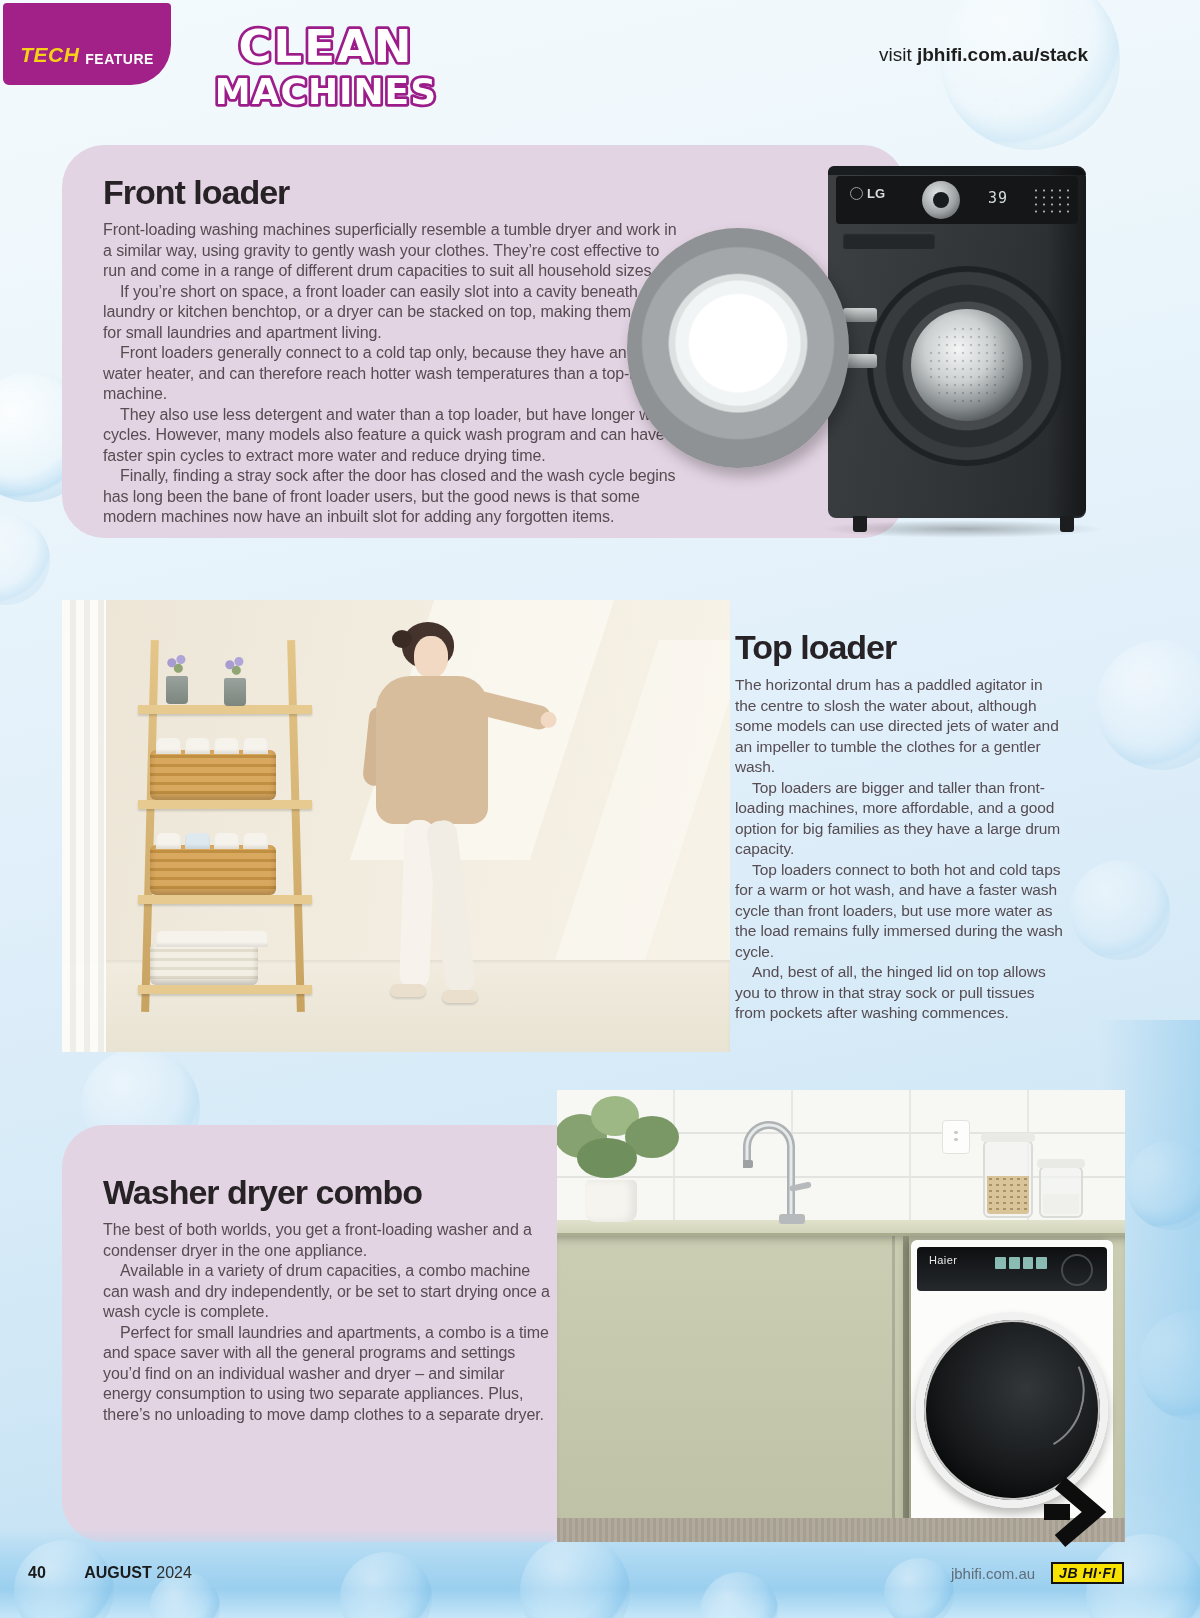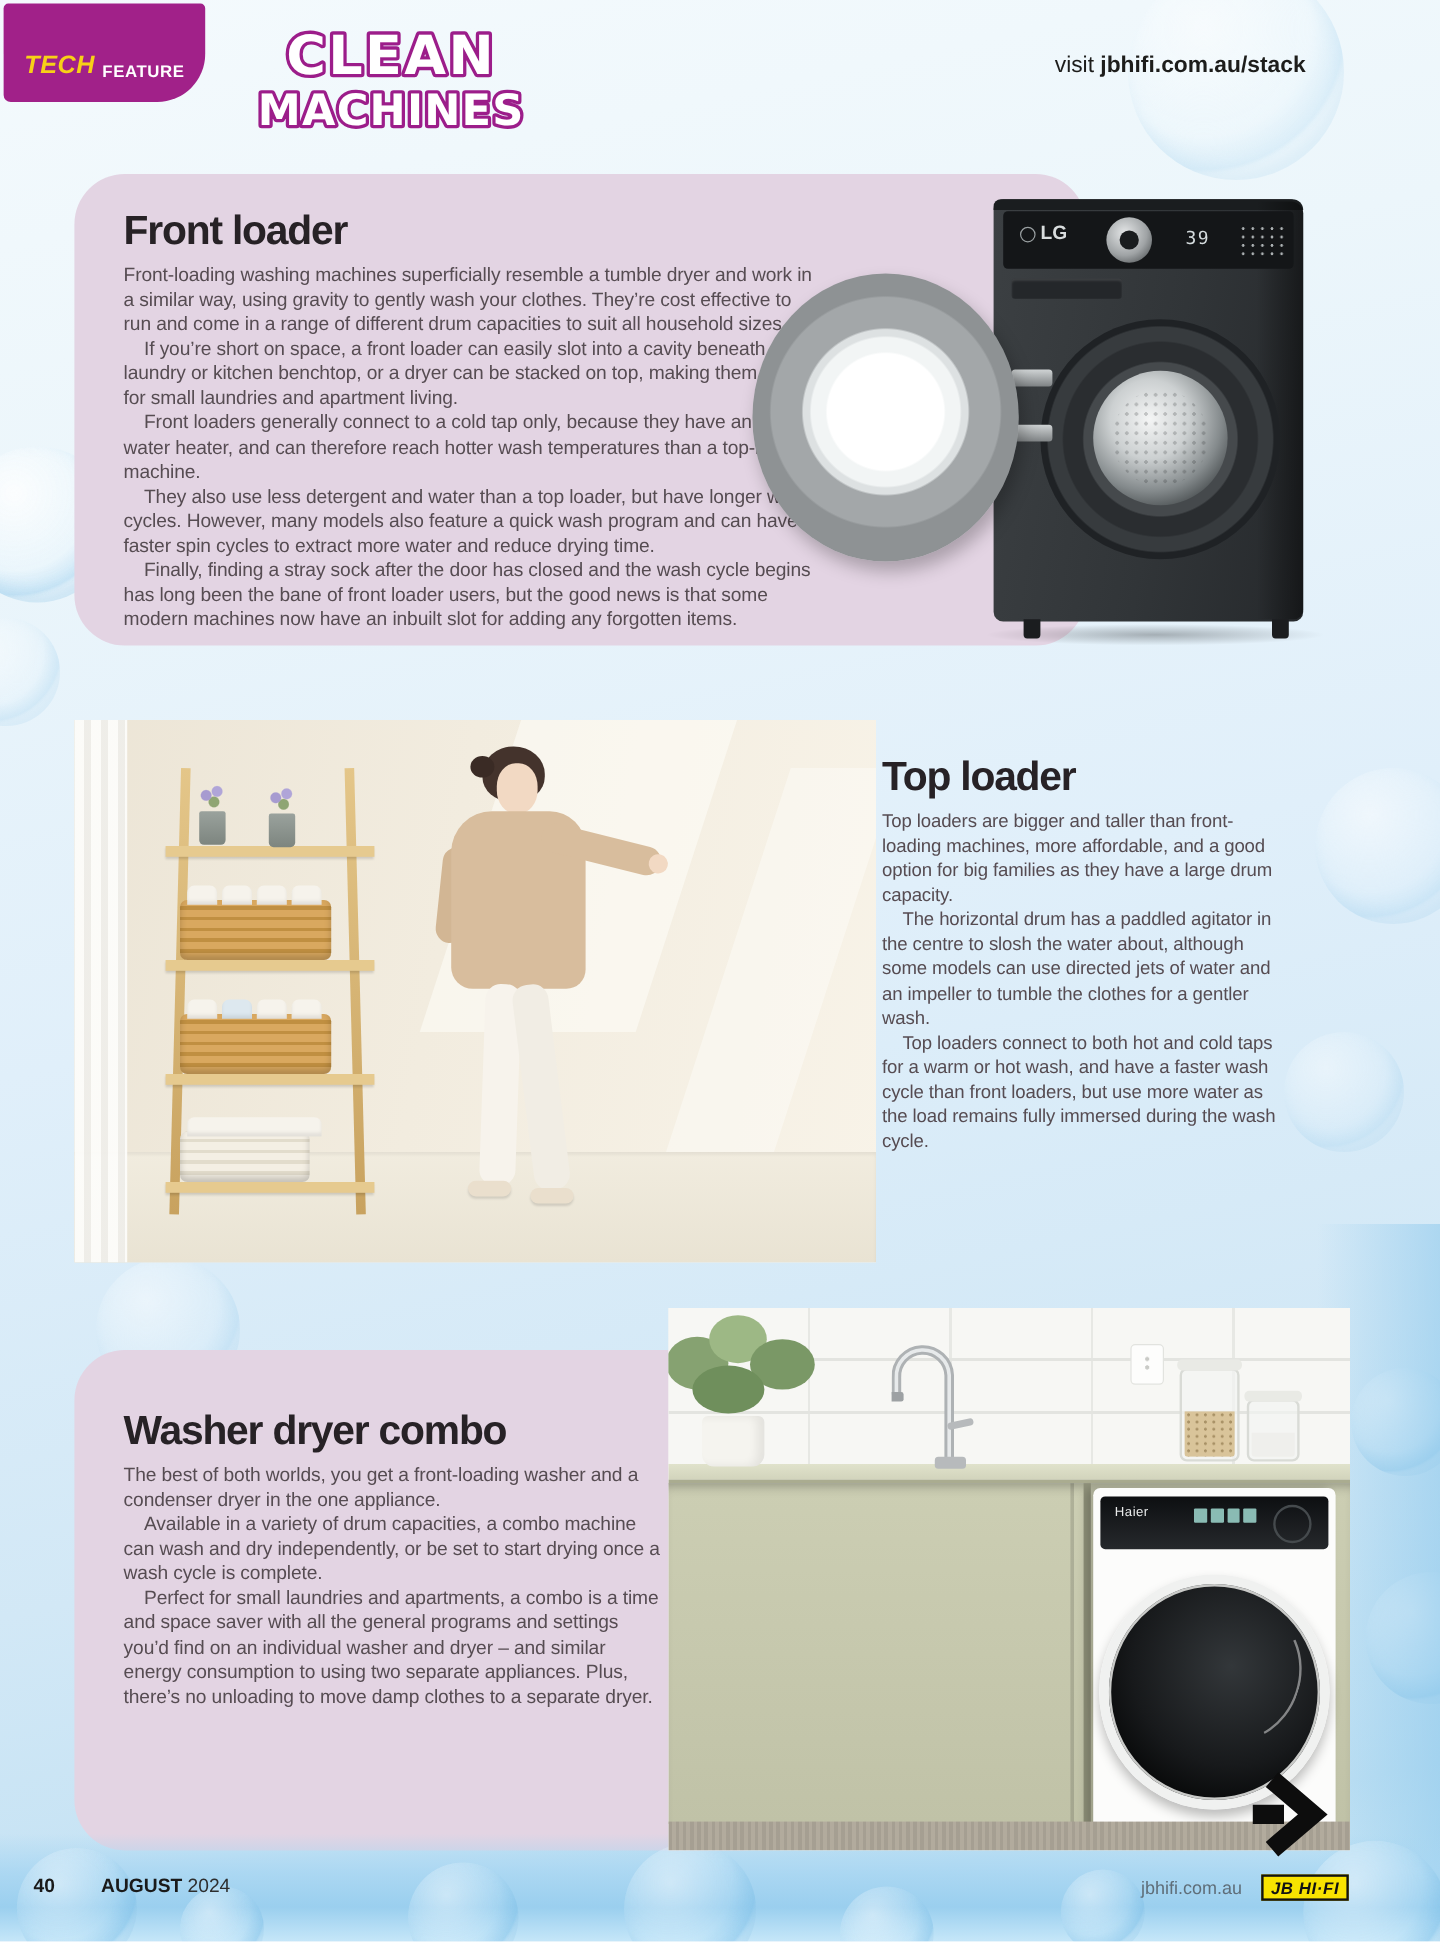--- a/index.html
+++ b/index.html
@@ -49,21 +49,21 @@
         background:radial-gradient(ellipse, rgba(0,0,0,.28), rgba(0,0,0,0) 70%);}
   .fm-body{position:absolute;left:213px;top:16px;width:258px;height:352px;border-radius:8px 12px 8px 8px;
         background:linear-gradient(100deg,#3c4043 0%,#313538 55%,#26292c 100%);}
   .fm-body::before{content:"";position:absolute;left:0;top:0;width:100%;height:9px;
         background:#1a1d1f;border-radius:8px 12px 0 0;}
   .fm-side{position:absolute;left:432px;top:18px;width:39px;height:348px;
         background:linear-gradient(90deg, rgba(0,0,0,0), rgba(0,0,0,.45));border-radius:0 10px 8px 0;}
   .fm-panel{position:absolute;left:221px;top:26px;width:242px;height:48px;background:#141618;
         border-radius:4px;display:flex;align-items:center;}
   .fm-lg{position:absolute;left:14px;top:10px;display:flex;align-items:center;gap:4px;
-        color:#d8dcdd;font-size:16px;font-weight:bold;}
+        color:#d8dcdd;font-size:13px;font-weight:bold;}
   .fm-lg::before{content:"";width:11px;height:11px;border:1.5px solid #9aa0a2;border-radius:50%;display:block;}
   .fm-dial{position:absolute;left:86px;top:5px;width:38px;height:38px;border-radius:50%;
         background:radial-gradient(circle at 40% 35%, #e4e6e7, #9fa3a5 55%, #5c6062 85%);}
   .fm-dial::after{content:"";position:absolute;left:11px;top:11px;width:16px;height:16px;border-radius:50%;background:#191c1e;}
   .fm-display{position:absolute;left:152px;top:13px;color:#d5dcde;font-size:15px;letter-spacing:1px;
         font-family:"DejaVu Sans Mono",monospace;}
   .fm-dots{position:absolute;left:196px;top:11px;width:38px;height:26px;
         background-image:radial-gradient(rgba(210,216,218,.8) 1px, transparent 1.4px);background-size:8px 7px;}
   .fm-drawer{position:absolute;left:228px;top:82px;width:92px;height:17px;background:#24272a;border-radius:3px;
         box-shadow:inset 0 2px 2px rgba(255,255,255,.12);}
@@ -303,23 +303,24 @@
       <div class="w-leg one"></div>
       <div class="w-leg two"></div>
       <div class="w-shoe" style="left:40px;top:362px;"></div>
       <div class="w-shoe" style="left:92px;top:368px;"></div>
     </div>
   </div>
 
   <section class="toptext">
     <h2>Top loader</h2>
     <div class="copy copy-topl">
+      <p>The horizontal drum has a paddled agitator in the centre to slosh the water about, although some models can use directed jets of water and an impeller to tumble the clothes for a gentler wash.</p>
       <p>Top loaders are bigger and taller than front-loading machines, more affordable, and a good option for big families as they have a large drum capacity.</p>
-      <p>The horizontal drum has a paddled agitator in the centre to slosh the water about, although some models can use directed jets of water and an impeller to tumble the clothes for a gentler wash.</p>
       <p>Top loaders connect to both hot and cold taps for a warm or hot wash, and have a faster wash cycle than front loaders, but use more water as the load remains fully immersed during the wash cycle.</p>
+      <p>And, best of all, the hinged lid on top allows you to throw in that stray sock or pull tissues from pockets after washing commences.</p>
     </div>
   </section>
 
   <section class="panel panel-combo">
     <h2>Washer dryer combo</h2>
     <div class="copy copy-combo">
       <p>The best of both worlds, you get a front-loading washer and a condenser dryer in the one appliance.</p>
       <p>Available in a variety of drum capacities, a combo machine can wash and dry independently, or be set to start drying once a wash cycle is complete.</p>
       <p>Perfect for small laundries and apartments, a combo is a time and space saver with all the general programs and settings you’d find on an individual washer and dryer – and similar energy consumption to using two separate appliances. Plus, there’s no unloading to move damp clothes to a separate dryer.</p>
     </div>

